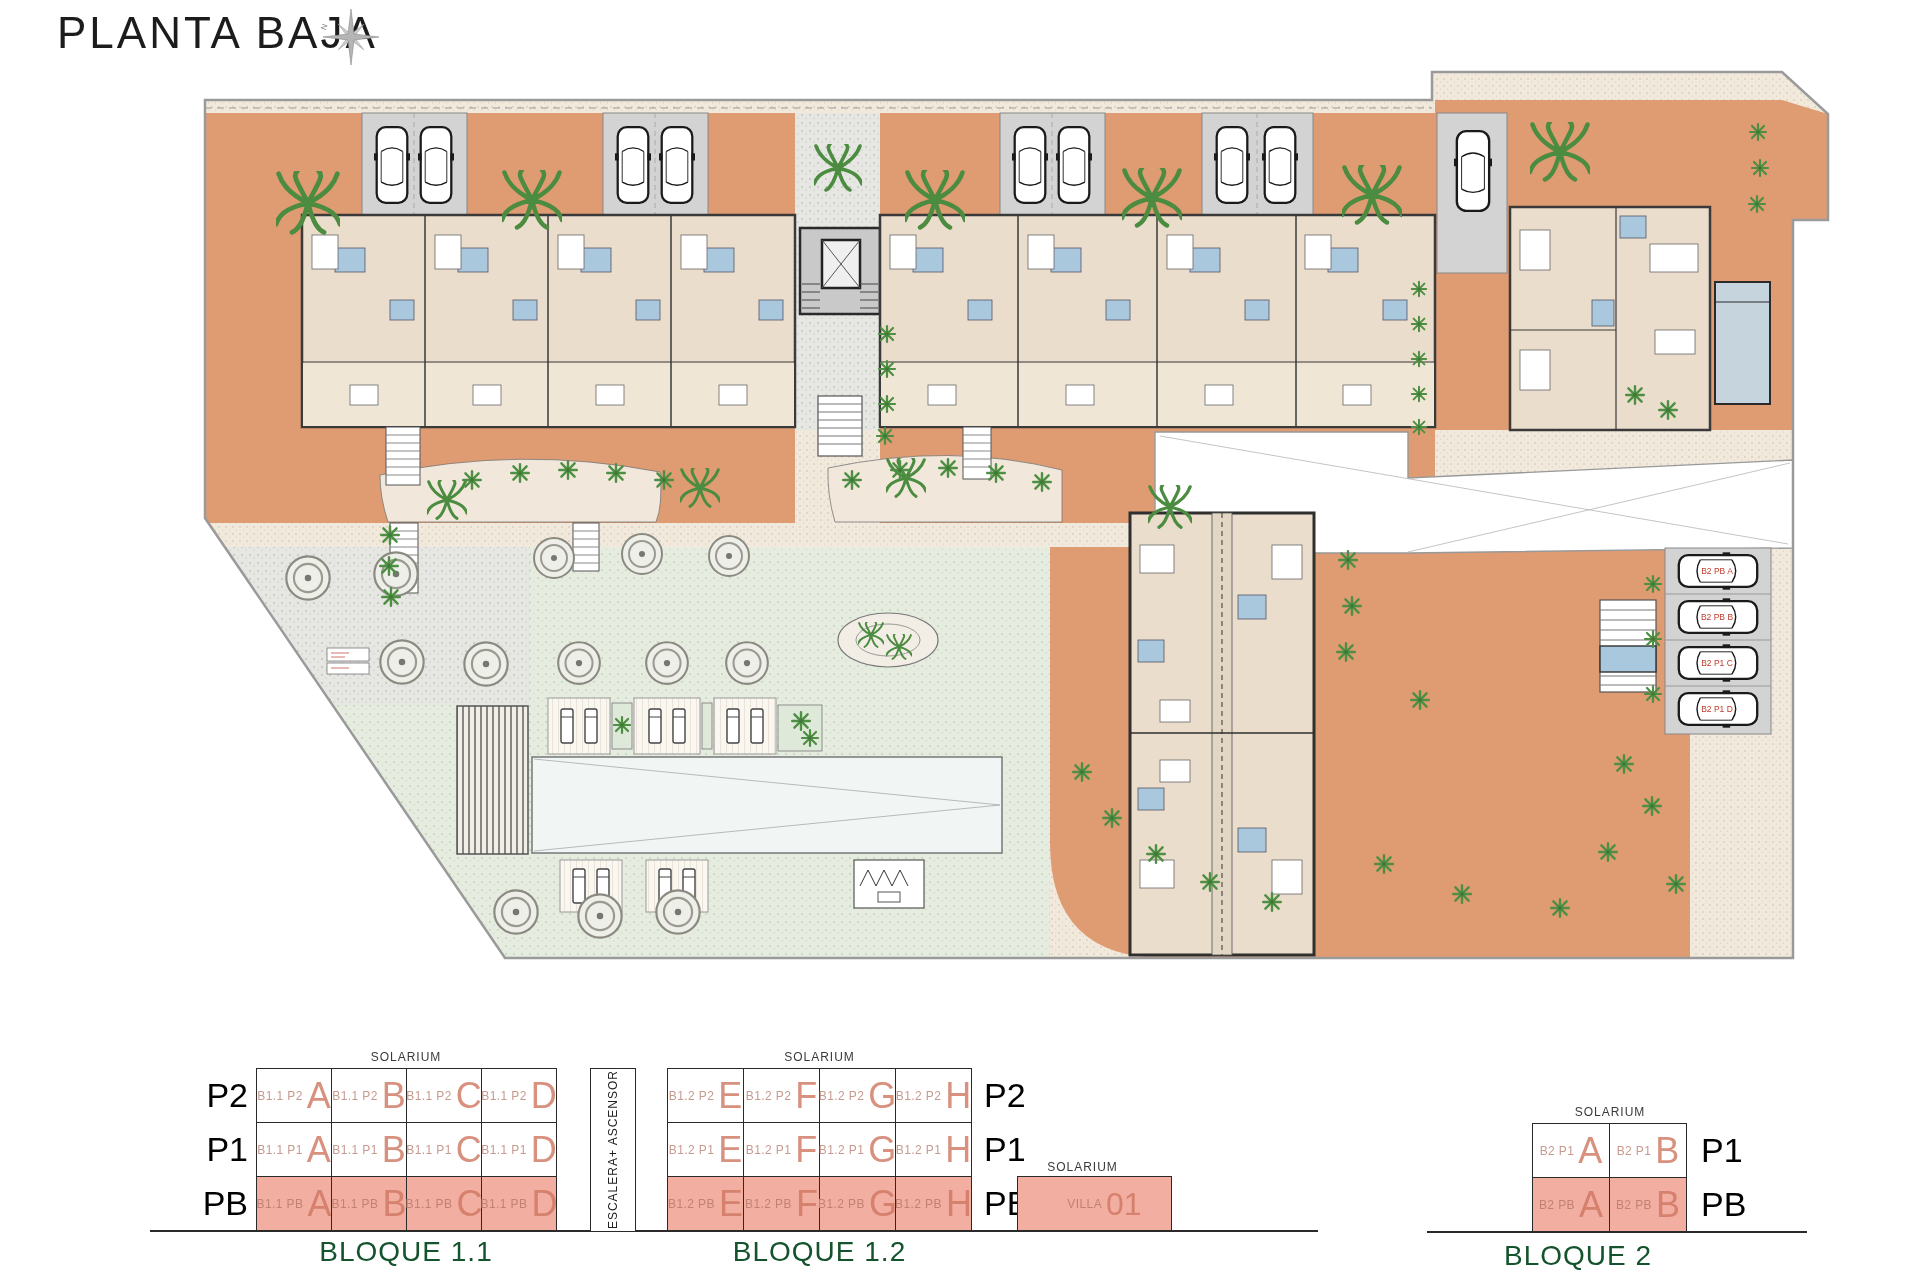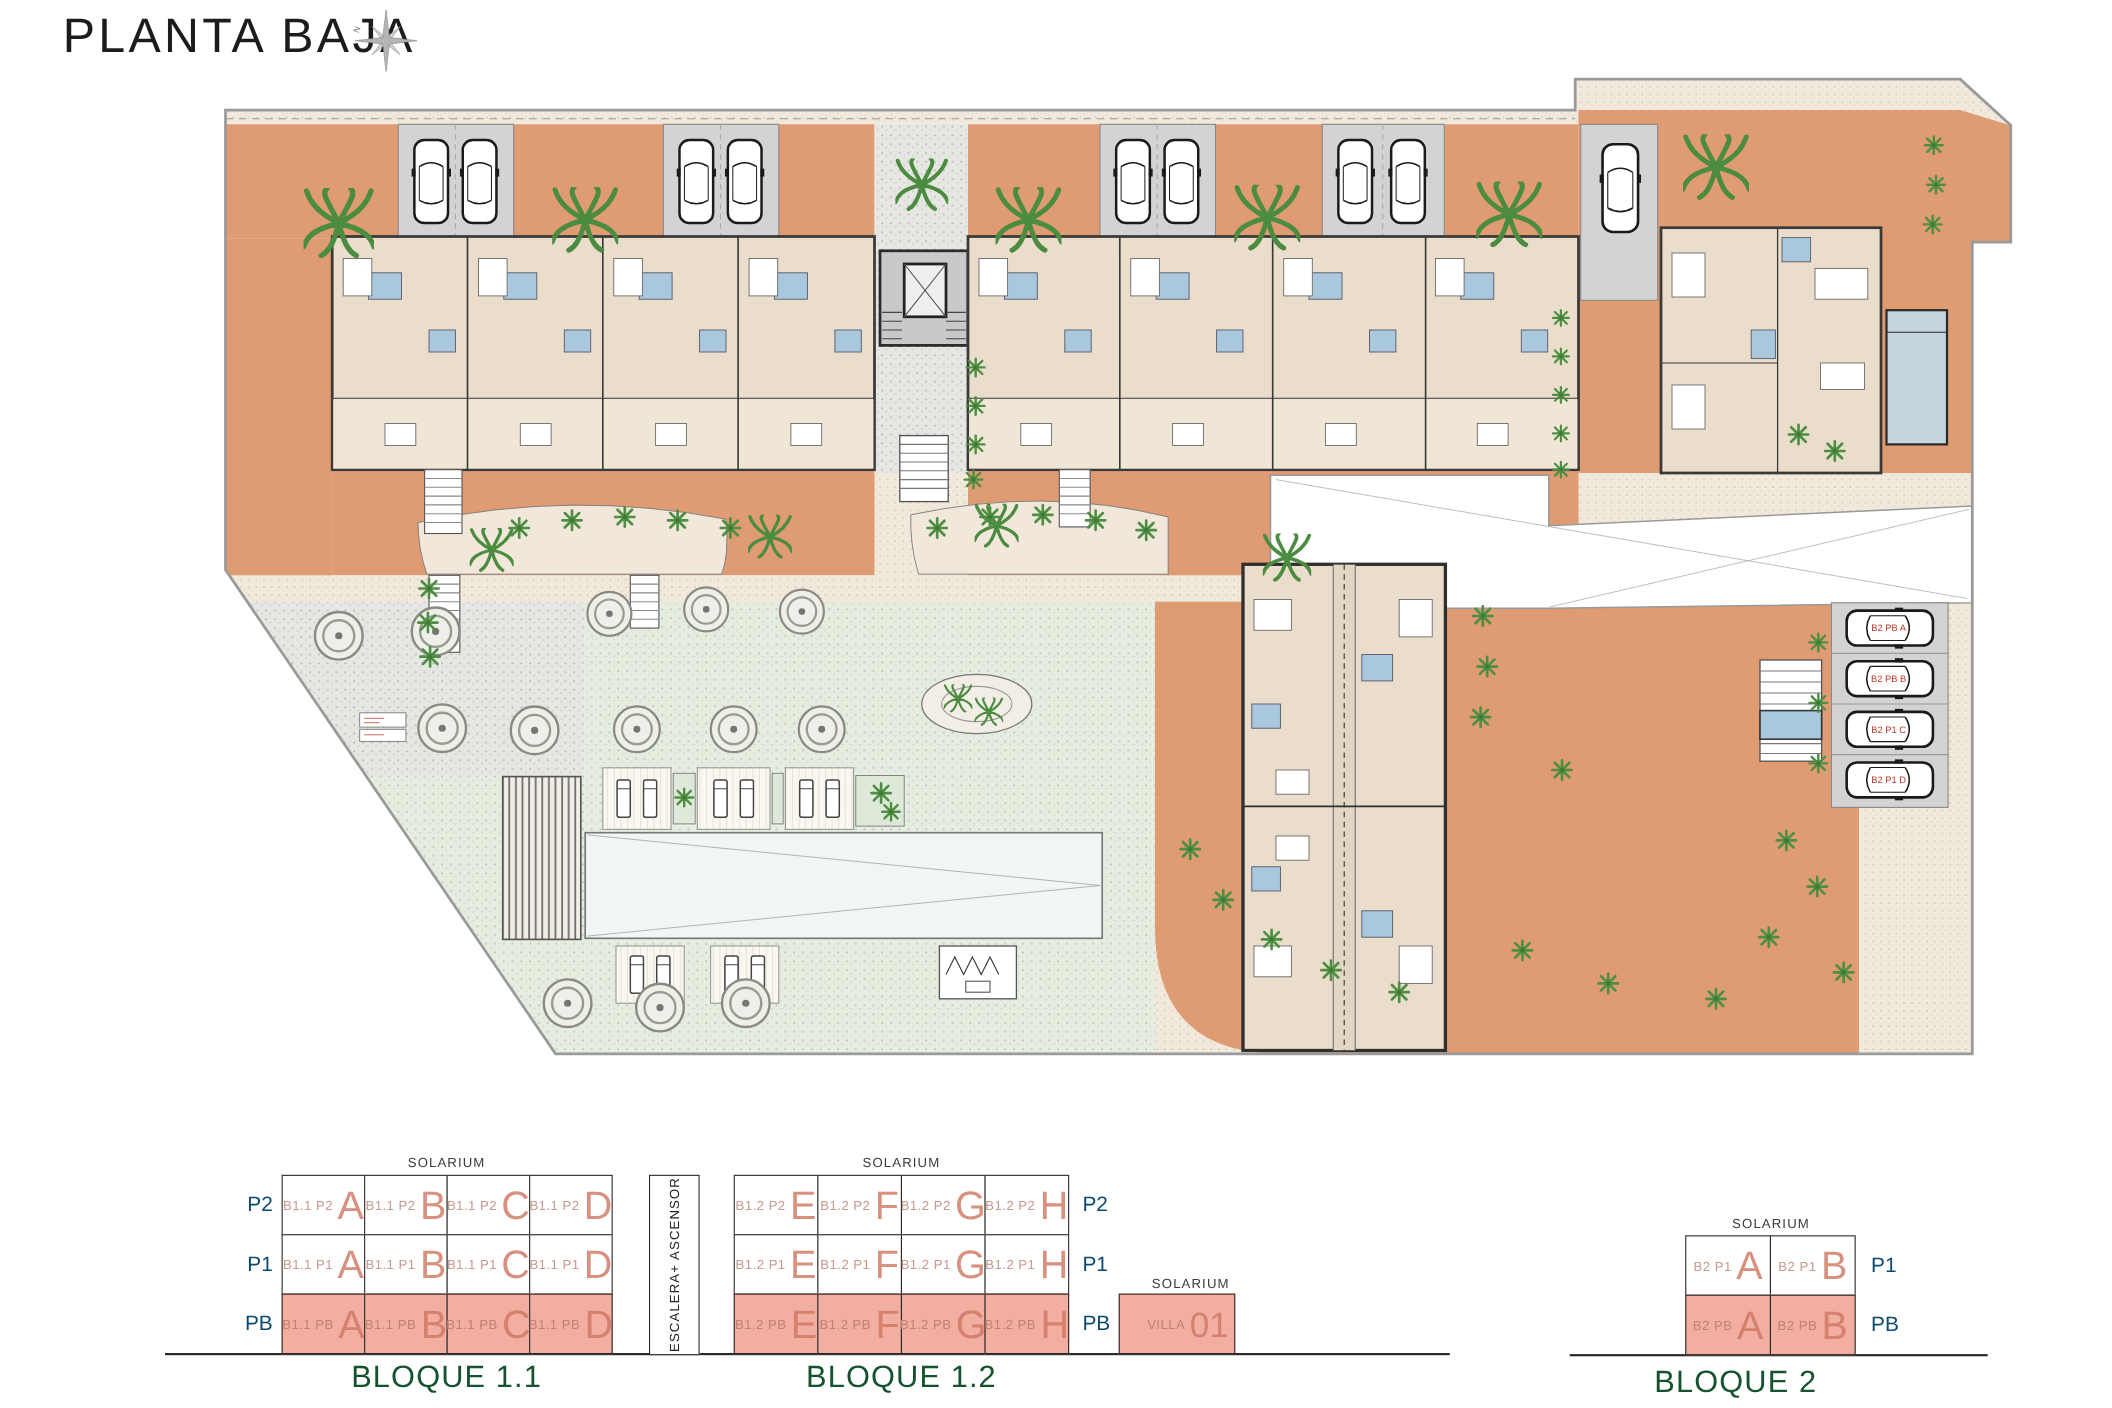--- a/index.html
+++ b/index.html
@@ -10,21 +10,21 @@
   #compass{position:absolute;left:318px;top:6px;}
   #siteplan{position:absolute;left:190px;top:60px;}
   
   .cell{position:absolute;box-sizing:border-box;border:1px solid #2a2a2a;background:#fff;
         display:flex;align-items:center;justify-content:center;gap:4px;}
   .cell .pfx{font-size:12px;color:#C79A90;letter-spacing:.4px;white-space:nowrap;}
   .cell .ltr{font-size:36px;color:#D8907F;line-height:1;}
   .cell.pb{background:#F3AEA2;}
   .cell.pb .pfx{color:#C08273;}
   .cell.pb .ltr{color:#D5816D;}
-  .rowlabel{position:absolute;height:55px;line-height:55px;font-size:19px;color:#0c4a6e;}
+  .rowlabel{position:absolute;height:55px;line-height:55px;font-size:34px;color:#000000;}
   .rowlabel.right{text-align:left;}
   .rowlabel.left{text-align:right;}
   .sol{position:absolute;font-size:12px;letter-spacing:1px;color:#3a3a3a;text-align:center;}
   .btitle{position:absolute;font-size:28px;letter-spacing:1px;color:#14532d;text-align:center;}
   .gline{position:absolute;height:2px;background:#2a2a2a;}
   .stairbox{position:absolute;left:590px;top:1068px;width:46px;height:164px;
             border:1px solid #2a2a2a;box-sizing:border-box;background:#fff;
             display:flex;align-items:center;justify-content:center;}
   .stairbox span{writing-mode:vertical-rl;transform:rotate(180deg);font-size:12px;
                  letter-spacing:1px;color:#222;white-space:nowrap;}
@@ -556,21 +556,21 @@
       <span class="ltr">G</span>
     </div>
   <div class="cell pb" style="left:895px;top:1176px;width:77px;height:55px;">
       <span class="pfx">B1.2 PB</span>
       <span class="ltr">H</span>
     </div>
 
   <div class="btitle" style="left:667px;top:1236px;width:305px;">BLOQUE 1.2</div>
 
   <div class="sol" style="left:1017px;top:1160px;width:131px;">SOLARIUM</div>
-  <div class="cell pb villa" style="left:1017px;top:1176px;width:106px;height:55px;padding-left:20px;">
+  <div class="cell pb villa" style="left:1017px;top:1176px;width:155px;height:55px;padding-left:20px;">
     <span class="pfx">VILLA</span>
     <span class="ltr">01</span>
   </div>
 
   <div class="sol" style="left:1532px;top:1105px;width:156px;">SOLARIUM</div>
   <div class="rowlabel right" style="left:1701px;top:1123px;width:80px;">P1</div>
   <div class="rowlabel right" style="left:1701px;top:1177px;width:80px;">PB</div>
 
   <div class="cell" style="left:1532px;top:1123px;width:78px;height:55px;">
       <span class="pfx">B2 P1</span>

